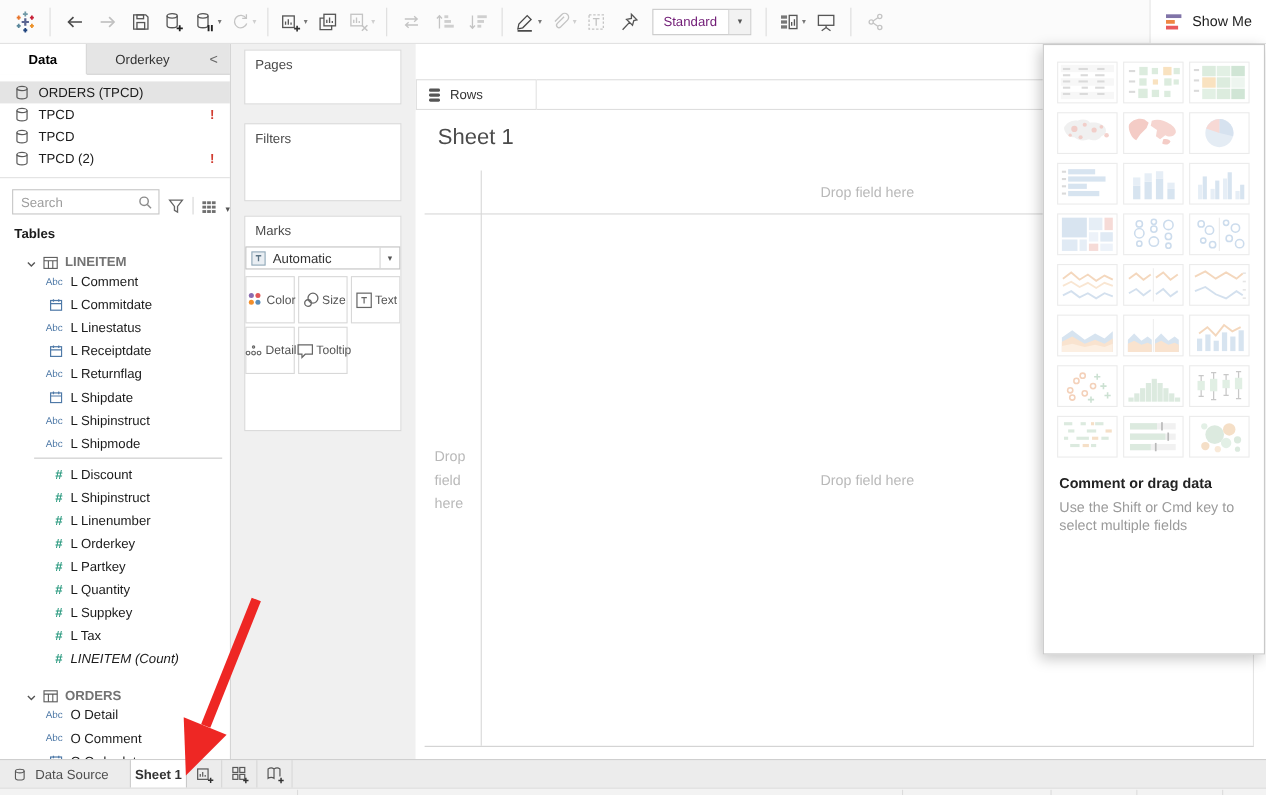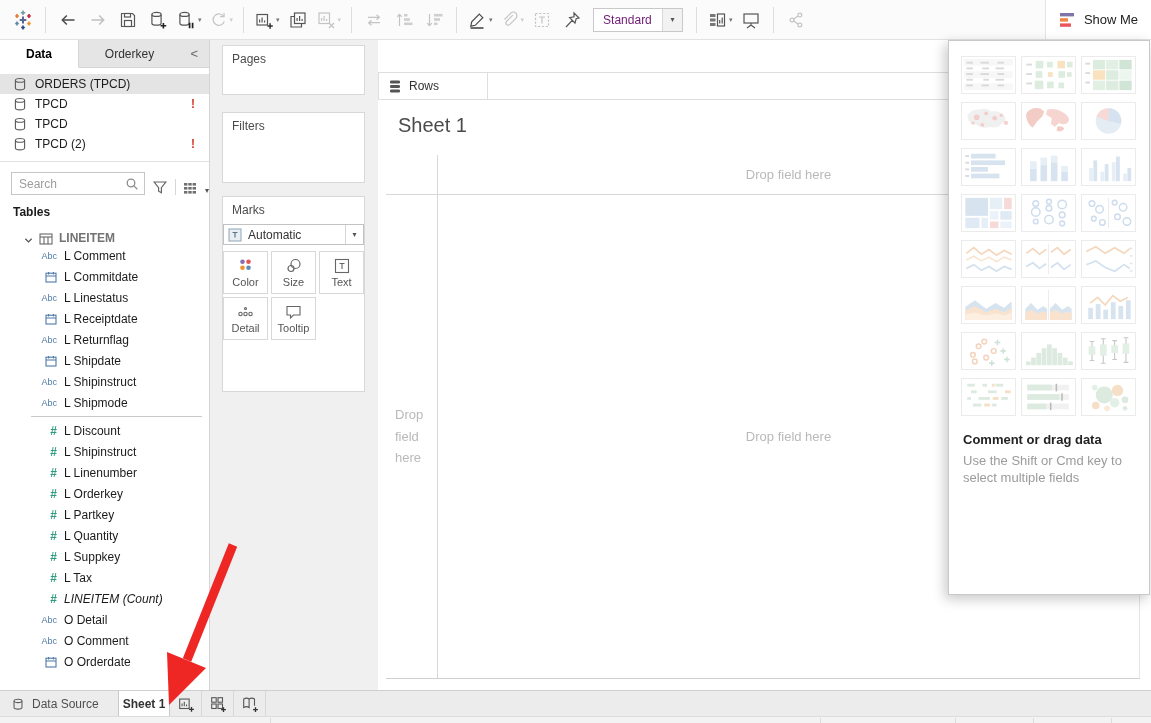--- a/index.html
+++ b/index.html
@@ -55,21 +55,21 @@
   .card{background:#fff;border:1px solid #d8d8d8;box-sizing:border-box}
   .card-label{font-size:12px;color:#4a4a4a;padding:6px 0 0 9px}
   #pages-card{height:50px;margin-bottom:17px}
   #filters-card{height:71px;margin-bottom:13px}
   #marks-card{height:196px}
   .mk-dd{margin:7px 0 0 0;height:21px;border:1px solid #c2c2c2;display:flex;align-items:center;background:#fff;box-sizing:border-box}
   .mk-dd-icon{padding-left:4px;display:flex}
   .mk-dd-label{flex:1;font-size:12px;color:#333;padding-left:6px}
   .mk-dd-caret{width:17px;align-self:stretch;border-left:1px solid #d5d5d5;display:flex;align-items:center;justify-content:center;font-size:8px;color:#555}
   .mk-grid{display:grid;grid-template-columns:repeat(3,45px);gap:3px;margin-top:6px}
-  .mk-btn{height:43px;background:#fff;border:1px solid #d8d8d8;box-sizing:border-box;display:flex;flex-direction:column;align-items:center;justify-content:center;gap:1px}
+  .mk-btn{height:43px;background:#fff;border:1px solid #d8d8d8;box-sizing:border-box;display:flex;align-items:center;justify-content:center;gap:1px}
   .mk-btn-label{font-size:11px;color:#555}
 
   
   .canvas{position:absolute;left:378px;top:40px;right:0;bottom:33px;background:#fff}
   .shelf{position:absolute;left:0;right:3px;height:28px;display:flex}
   #shelf-columns{top:0}
   #shelf-rows{top:32px}
   .shelf-label{width:110px;border:1px solid #dedede;background:#fff;display:flex;align-items:center;gap:7px;padding-left:9px;box-sizing:border-box;font-size:12px;color:#333}
   .shelf-area{flex:1;border:1px solid #dedede;border-left:none;background:#fff}
   .sheet{position:absolute;left:0;right:0;top:61px;bottom:0;background:#fff}
@@ -452,20 +452,34 @@
           <span class="fi fi-num">#</span>
           <span class="field-label">L Suppkey</span>
         </div>
         <div class="field-row">
           <span class="fi fi-num">#</span>
           <span class="field-label">L Tax</span>
         </div>
         <div class="field-row">
           <span class="fi fi-num">#</span>
           <span class="field-label it">LINEITEM (Count)</span>
+        </div>
+        <div class="tbl-header gap">
+          <span>
+            <svg width="9" height="9" viewBox="0 0 10 10" fill="none" stroke="#555" stroke-width="1.4">
+              <path d="M1.5 3 5 6.5 8.5 3"></path>
+            </svg>
+          </span>
+          <span>
+            <svg width="14" height="12" viewBox="0 0 14 12" fill="none" stroke="#5a5a5a" stroke-width="1">
+              <rect x="1" y="1" width="12" height="10"></rect>
+              <path d="M1 4h12M5 4v7M9 4v7"></path>
+            </svg>
+          </span>
+          <span class="tbl-name">ORDERS</span>
         </div>
         <div class="field-row">
           <span class="fi fi-abc">Abc</span>
           <span class="field-label">O Detail</span>
         </div>
         <div class="field-row">
           <span class="fi fi-abc">Abc</span>
           <span class="field-label">O Comment</span>
         </div>
         <div class="field-row">

